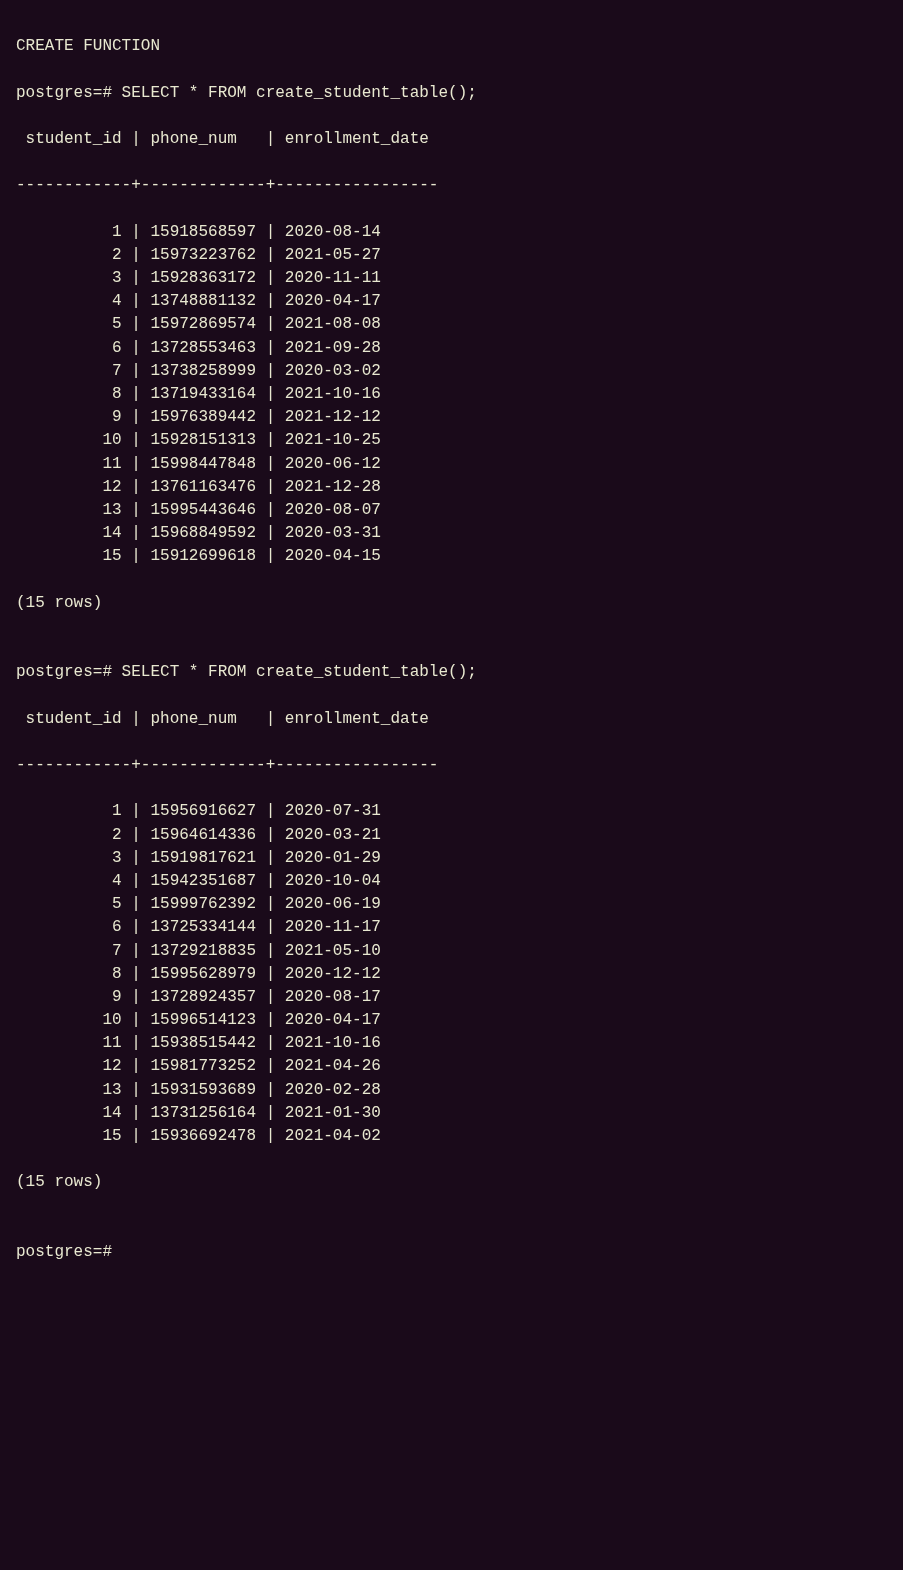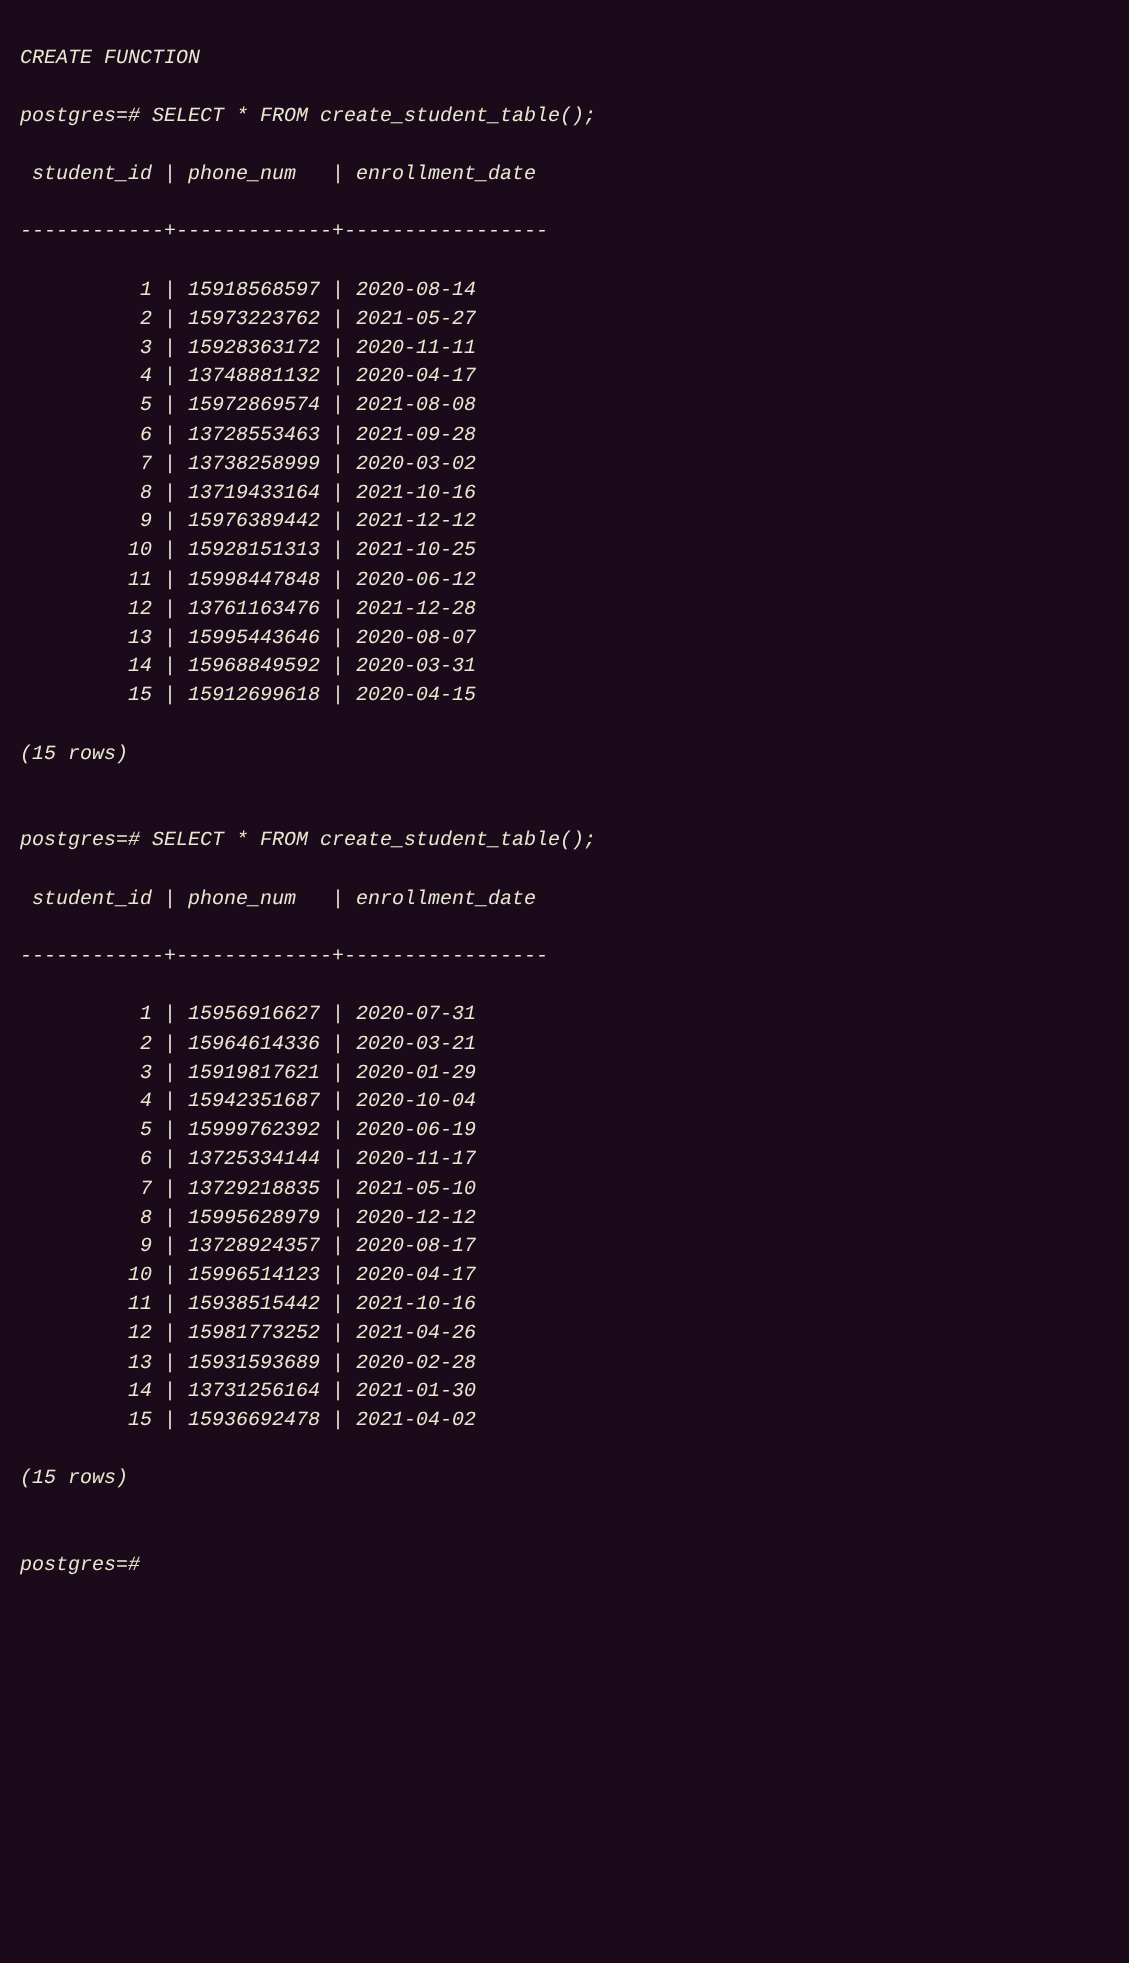--- a/index.html
+++ b/index.html
@@ -14,21 +14,20 @@
       font-family: 'Courier New', Courier, monospace;
       font-size: 16px;
       line-height: 1.45;
       padding: 12px 16px;
       width: 903px;
       min-height: 1570px;
     }
 
     .terminal-content {
       white-space: pre;
-      font-style: italic;
     }
   </style>
 </head>
 <body>
 
 <div class="terminal-content">
 <span>CREATE FUNCTION
 </span>
 <span>postgres=# SELECT * FROM create_student_table();
 </span>

